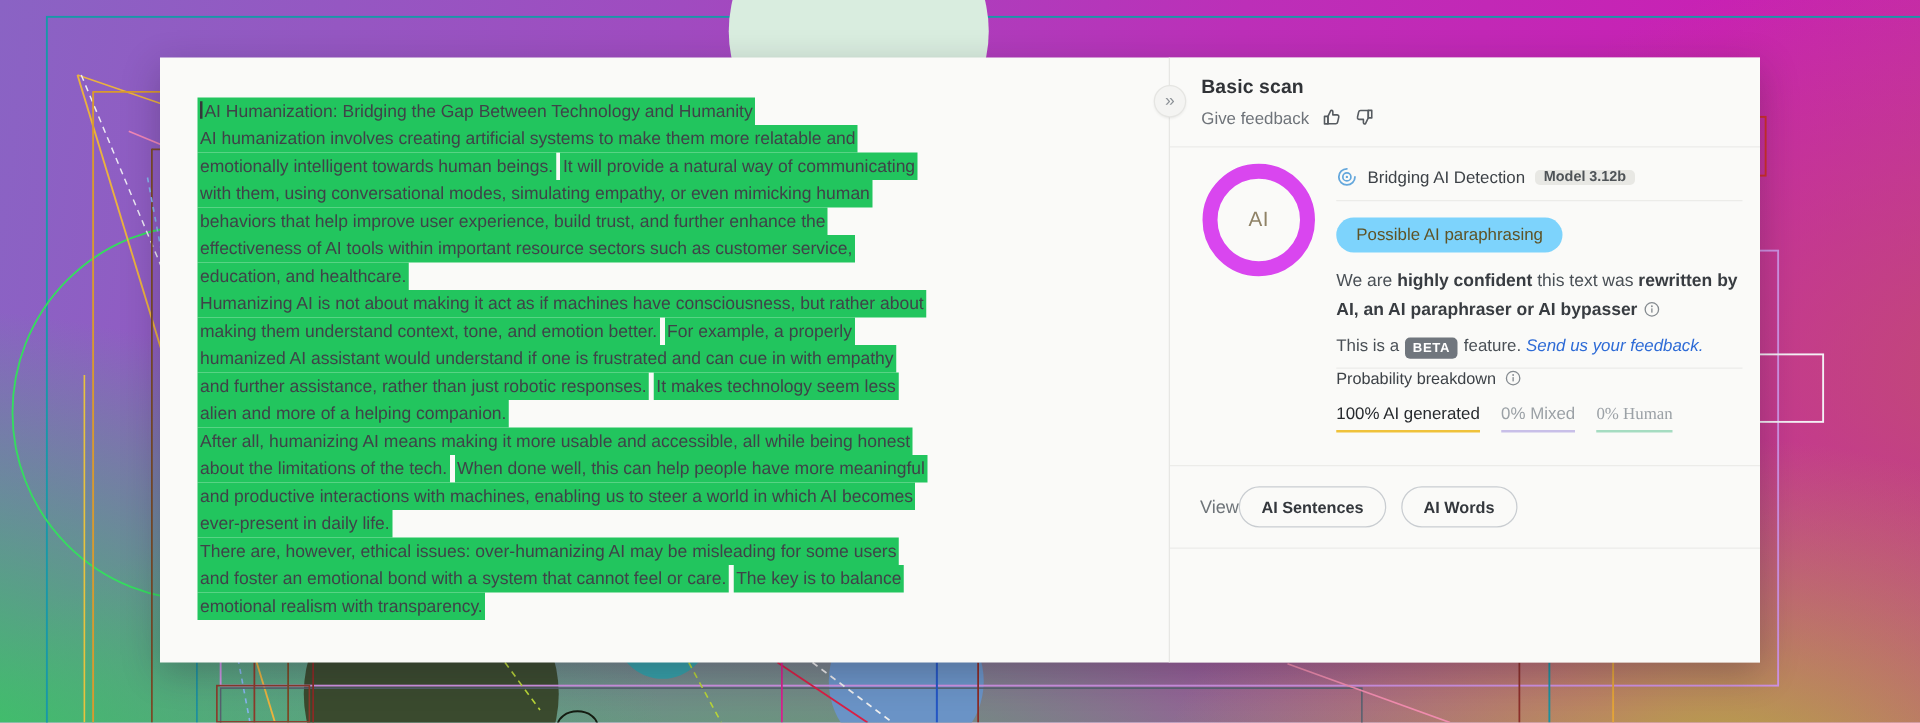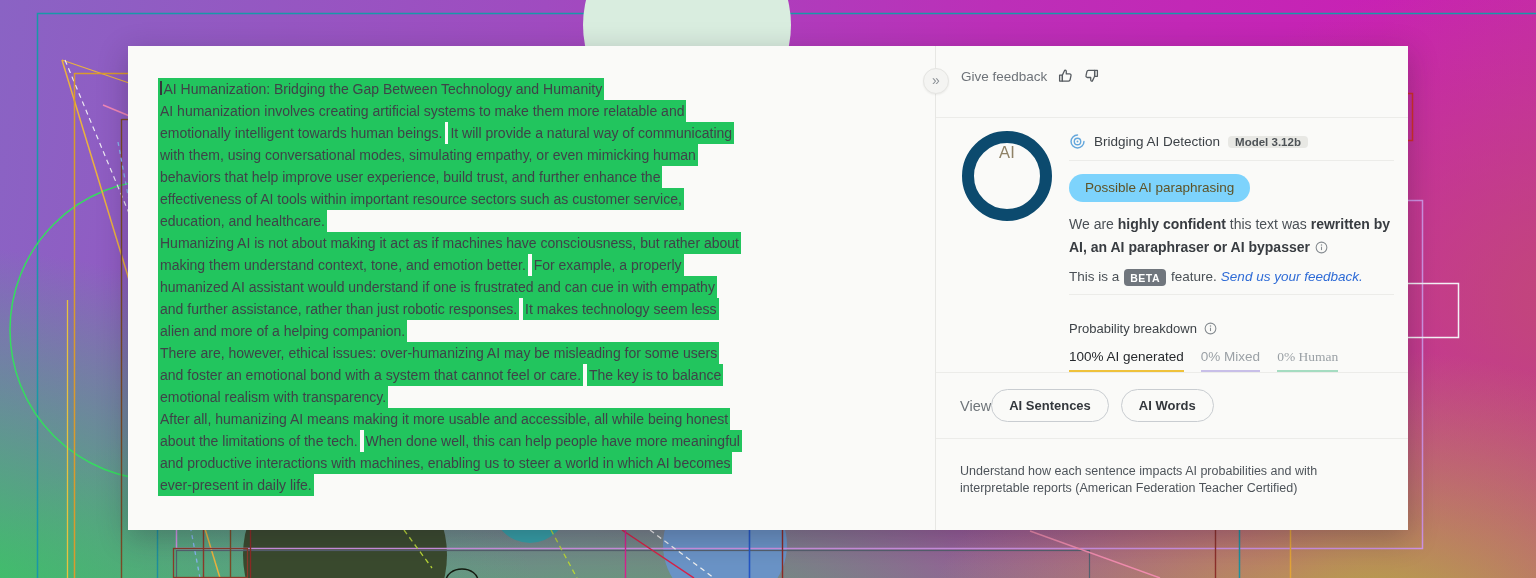--- a/index.html
+++ b/index.html
@@ -50,43 +50,43 @@
   .icon-btn{background:none;border:none;padding:0;cursor:pointer;line-height:0;}
   .collapse-btn{
     position:absolute;left:-13px;top:22px;width:26px;height:26px;border-radius:50%;
     background:#F4F4F2;border:1px solid #E5E5E2;color:#8C9196;font-size:14px;
     display:flex;align-items:center;justify-content:center;cursor:pointer;padding:0 0 2px 0;
     box-shadow:0 1px 2px rgba(0,0,0,.06);font-family:inherit;
   }
 
   .scan-body{display:flex;box-sizing:border-box;height:255px;padding:13px 14px 0 26px;border-bottom:1px solid #ECECE9;}
   .gauge{
-    flex:none;width:66px;height:66px;border:12px solid #0c4a6e;border-radius:50%;
-    display:flex;justify-content:center;
+    flex:none;width:66px;height:66px;border:12px solid #d946ef;border-radius:50%;
+    display:flex;align-items:center;justify-content:center;
     font-size:16.5px;color:#8F8266;letter-spacing:.3px;
   }
   .scan-col{flex:1;margin-left:17px;min-width:0;}
   .detector-row{display:flex;align-items:center;gap:8px;font-size:13.5px;color:#3D4247;padding-top:2px;}
   .model-badge{background:#E8E8E4;color:#4E5357;font-size:11.5px;font-weight:700;padding:0 7px;border-radius:4px;}
   .col-hr{border:none;border-top:1px solid #ECECE9;margin:10px 0 0;}
   .verdict-pill{
     display:inline-block;margin-top:13px;background:#7dd3fc;color:#5E5326;
     font-size:13.5px;padding:6px 16px 7px;border-radius:999px;
   }
   .confidence{margin:11px 0 0;font-size:14px;line-height:23px;color:#4A5056;max-width:342px;}
   .confidence .emph{font-weight:700;color:#383C41;}
   .confidence .flagged{
     font-weight:700;color:#383C41;
     text-decoration-color:#EFC23B;text-decoration-thickness:2px;text-underline-offset:5px;
   }
   .info-icon{display:inline-block;vertical-align:-2px;margin-left:5px;line-height:0;}
   .beta-line{margin:10px 0 0;font-size:13.5px;color:#4A5056;}
   .beta-badge{background:#70767D;color:#fff;font-size:10.5px;font-weight:700;padding:2.5px 6px;border-radius:4px;letter-spacing:.5px;margin:0 5px;}
   .feedback-link{color:#2E6BD6;text-decoration:none;margin-left:4px;cursor:pointer;font-style:italic;}
-  .prob-label{margin-top:26px;font-size:13px;color:#3D4247;display:flex;align-items:center;gap:2px;}
+  .prob-label{margin-top:0;font-size:13px;color:#3D4247;display:flex;align-items:center;gap:2px;}
   .prob-items{margin-top:13px;display:flex;gap:17px;}
   .prob-item{font-size:13.5px;color:#9BA1A6;padding-bottom:5px;border-bottom:2.5px solid #ccc;cursor:pointer;}
   .prob-item.active{color:#26292D;}
 
   .view-row{display:flex;align-items:center;height:66px;box-sizing:border-box;padding:0 24px;border-bottom:1px solid #ECECE9;}
   .view-label{font-size:14.5px;color:#6E7479;}
   .view-btn{
     border:1px solid #C9CDD1;background:transparent;border-radius:17px;
     padding:8px 17px;font-size:13px;font-weight:700;color:#33373C;
     font-family:inherit;cursor:pointer;
@@ -141,31 +141,32 @@
     <rect x="1396.5" y="283.5" width="62" height="54" fill="none" stroke="#F4F1F6" stroke-width="1.5"></rect>
   </svg>
 
   <div class="card">
 
     <div class="doc">
       <div class="doc-inner">
           <div class="para"><mark>AI Humanization: Bridging the Gap Between Technology and Humanity</mark></div>
           <div class="para"><mark>AI humanization involves creating artificial systems to make them more relatable and emotionally intelligent towards human beings.</mark> <mark>It will provide a natural way of communicating with them, using conversational modes, simulating empathy, or even mimicking human behaviors that help improve user experience, build trust, and further enhance the effectiveness of AI tools within important resource sectors such as customer service, education, and healthcare.</mark></div>
           <div class="para"><mark>Humanizing AI is not about making it act as if machines have consciousness, but rather about making them understand context, tone, and emotion better.</mark> <mark>For example, a properly humanized AI assistant would understand if one is frustrated and can cue in with empathy and further assistance, rather than just robotic responses.</mark> <mark>It makes technology seem less alien and more of a helping companion.</mark></div>
+          <div class="para"><mark>After all, humanizing AI means making it more usable and accessible, all while being honest about the limitations of the tech.</mark> <mark>When done well, this can help people have more meaningful and productive interactions with machines, enabling us to steer a world in which AI becomes ever-present in daily life.</mark></div>
           <div class="para"><mark>There are, however, ethical issues: over-humanizing AI may be misleading for some users and foster an emotional bond with a system that cannot feel or care.</mark> <mark>The key is to balance emotional realism with transparency.</mark></div>
-          <div class="para"><mark>After all, humanizing AI means making it more usable and accessible, all while being honest about the limitations of the tech.</mark> <mark>When done well, this can help people have more meaningful and productive interactions with machines, enabling us to steer a world in which AI becomes ever-present in daily life.</mark></div>
         </div>
     </div>
 
     <aside class="panel">
 
       <div class="panel-header">
         <button class="collapse-btn">
           <span>»</span>
         </button>
+        <h2 class="panel-title">Basic scan</h2>
         <div class="feedback-row">
           <span>Give feedback</span>
           <button class="icon-btn">
             <svg width="18" height="18" viewBox="0 0 24 24" fill="none" stroke="#565B60" stroke-width="1.7" stroke-linejoin="round" stroke-linecap="round">
               <path d="M8.5 10.8 11.6 4.4c1-.5 2.1.3 2.1 1.4v3.4h4.4c1.3 0 2.2 1.2 1.9 2.4l-1.2 5.4c-.2 1-1.1 1.7-2.1 1.7H8.5z"></path>
               <path d="M8.5 10.8H4.8v8h3.7z"></path>
             </svg>
           </button>
           <button class="icon-btn">
             <svg width="18" height="18" viewBox="0 0 24 24" fill="none" stroke="#565B60" stroke-width="1.7" stroke-linejoin="round" stroke-linecap="round">
@@ -221,18 +222,17 @@
 
       <div class="view-row">
         <span class="view-label">View</span>
         <span id="view-buttons" style="display:flex;gap:12px;">
             <button class="view-btn">AI Sentences</button>
             <button class="view-btn">AI Words</button>
           </span>
       </div>
 
       <div class="advanced">
-        <p class="adv-desc">Understand how each sentence impacts AI probabilities and with interpretable reports (American Federation Teacher Certified)</p>
       </div>
 
     </aside>
   </div>
 </div>
 
 </body></html>

